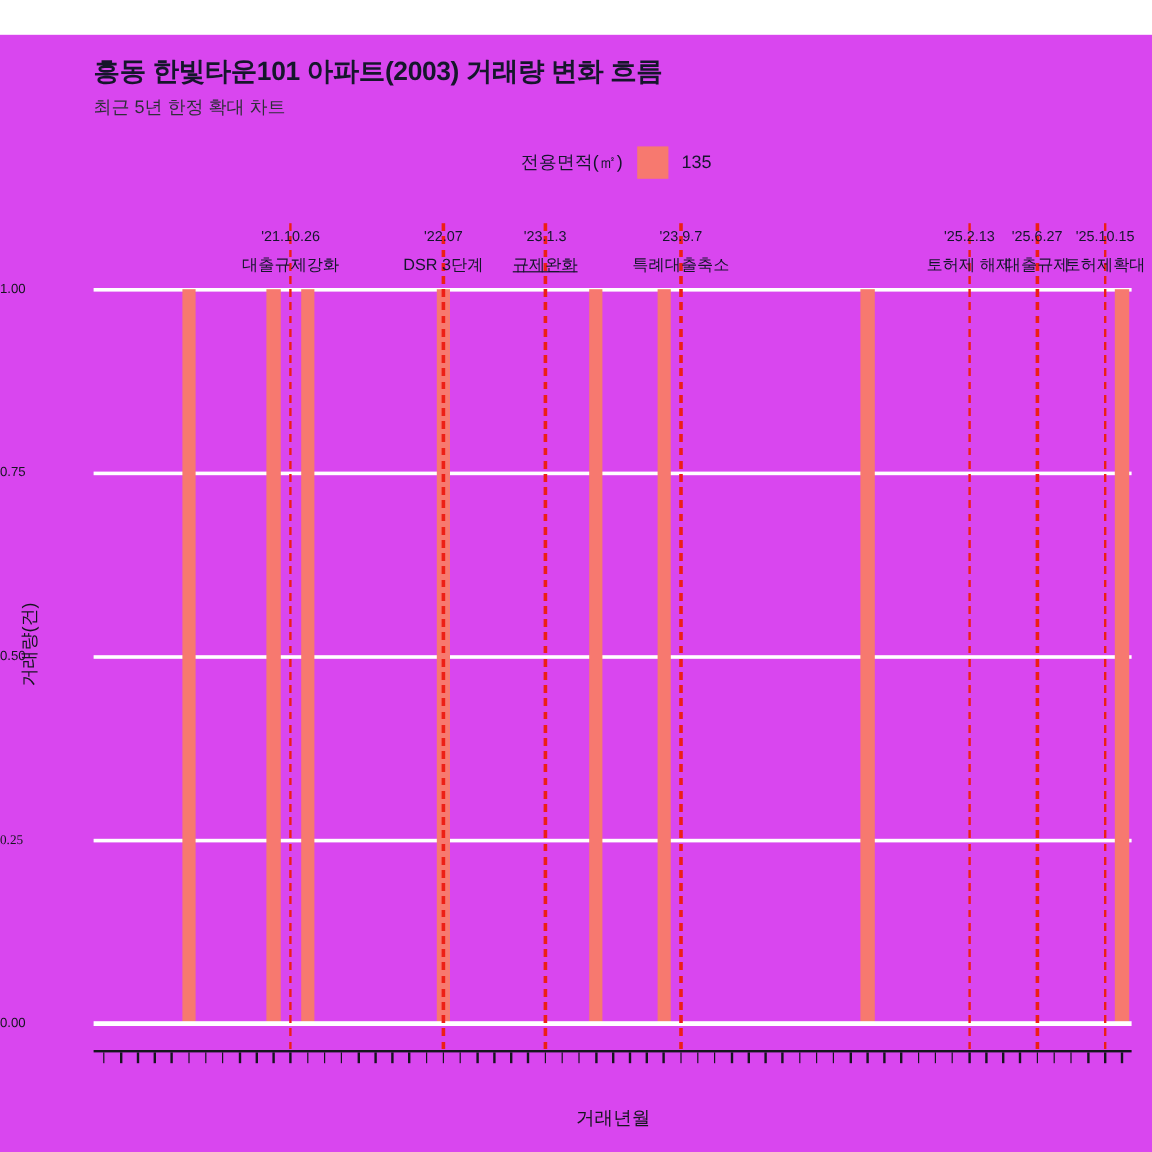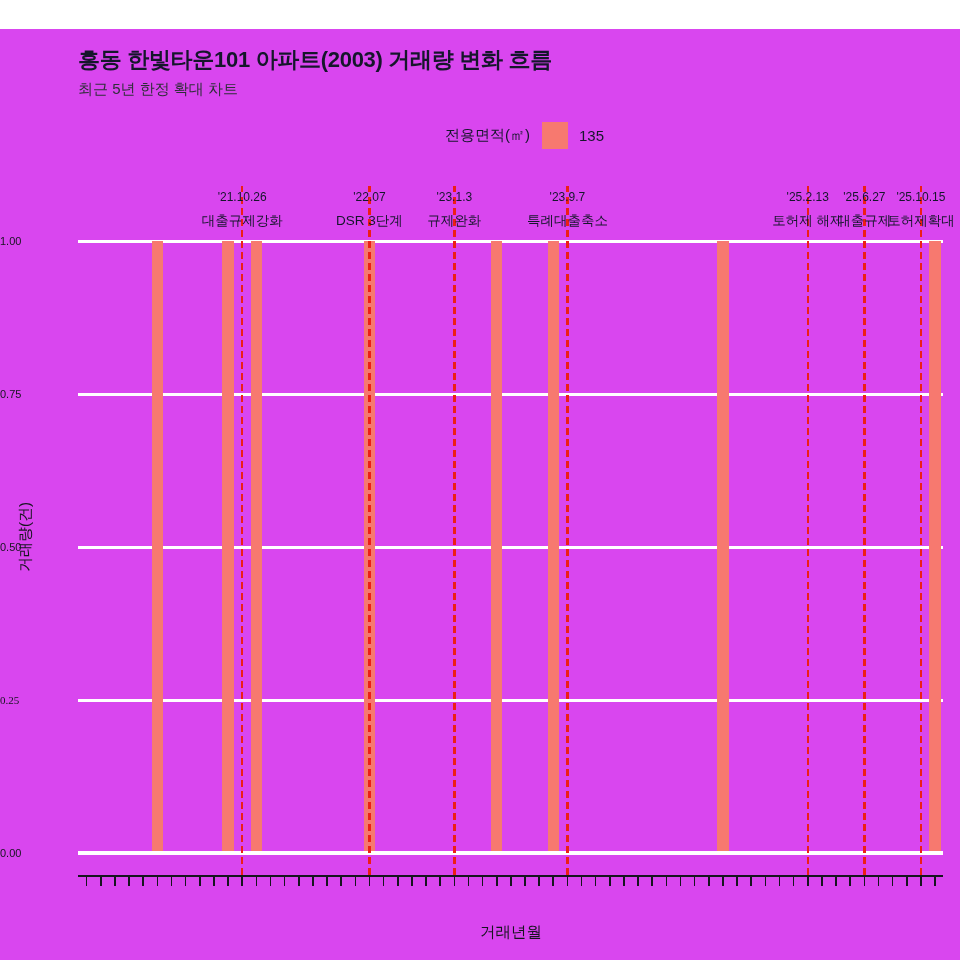--- a/index.html
+++ b/index.html
@@ -2,21 +2,21 @@
 <html><head>
 <meta charset="utf-8">
 <style>
   html,body{margin:0;padding:0;}
   body{width:960px;height:960px;overflow:hidden;
        font-family:"Liberation Sans","DejaVu Sans",sans-serif;}
   #canvas{position:relative;width:960px;height:960px;overflow:hidden;background:#dae3e9;}
   .abs{position:absolute;}
   #chart-title{left:78px;top:16px;font-size:22px;font-weight:bold;color:#15162b;letter-spacing:-0.3px;}
   #chart-subtitle{left:78px;top:51px;font-size:15px;color:#2e2f38;}
-  #legend{left:15px;top:92px;width:788px;height:30px;}
+  #legend{left:4px;top:92px;width:788px;height:30px;}
   #legend-label{position:absolute;left:380px;top:5px;width:135px;text-align:right;font-size:15px;color:#15162b;}
   #legend-swatch{position:absolute;left:527px;top:1px;width:26px;height:27px;}
   #legend-value{position:absolute;left:564px;top:6px;font-size:15px;color:#15162b;}
   .gridline{position:absolute;background:#ffffff;height:3px;z-index:1;}
   .zero-line{position:absolute;background:#ffffff;height:4.5px;z-index:3;}
   .bar{position:absolute;z-index:2;}
   .annotation-line{position:absolute;width:2.5px;z-index:4;}
   .annotation-date{position:absolute;transform:translateX(-50%);white-space:nowrap;
                    font-size:12px;color:#15162b;z-index:5;}
   .annotation-label{position:absolute;transform:translateX(-50%);white-space:nowrap;
@@ -69,21 +69,21 @@
       <div class="annotation-line" style="left: 806.539px; top: 157px; height: 691px; background: repeating-linear-gradient(rgb(237, 31, 21) 0px, rgb(237, 31, 21) 6.5px, transparent 6.5px, transparent 11px);"></div>
       <div class="annotation-line" style="left: 863.095px; top: 157px; height: 691px; background: repeating-linear-gradient(rgb(237, 31, 21) 0px, rgb(237, 31, 21) 6.5px, transparent 6.5px, transparent 11px);"></div>
       <div class="annotation-line" style="left: 919.651px; top: 157px; height: 691px; background: repeating-linear-gradient(rgb(237, 31, 21) 0px, rgb(237, 31, 21) 6.5px, transparent 6.5px, transparent 11px);"></div>
     </div>
   <div class="abs" id="annotation-labels">
       <div class="annotation-date" style="left: 242.229px; top: 161px;">'21.10.26</div>
       <div class="annotation-label" style="left: 242.229px; top: 183px;">대출규제강화</div>
       <div class="annotation-date" style="left: 369.48px; top: 161px;">'22.07</div>
       <div class="annotation-label" style="left: 369.48px; top: 183px;">DSR 3단계</div>
       <div class="annotation-date" style="left: 454.314px; top: 161px;">'23.1.3</div>
-      <div class="annotation-label" style="left: 454.314px; top: 183px;">규제완화</div>
+      <div class="annotation-label" style="left: 454.314px; top: 183px; text-decoration: underline;">규제완화</div>
       <div class="annotation-date" style="left: 567.426px; top: 161px;">'23.9.7</div>
       <div class="annotation-label" style="left: 567.426px; top: 183px;">특례대출축소</div>
       <div class="annotation-date" style="left: 807.789px; top: 161px;">'25.2.13</div>
       <div class="annotation-label" style="left: 807.789px; top: 183px;">토허제 해제</div>
       <div class="annotation-date" style="left: 864.345px; top: 161px;">'25.6.27</div>
       <div class="annotation-label" style="left: 864.345px; top: 183px;">대출규제</div>
       <div class="annotation-date" style="left: 920.901px; top: 161px;">'25.10.15</div>
       <div class="annotation-label" style="left: 920.901px; top: 183px;">토허제확대</div>
     </div>
   <div class="abs" id="y-labels">

